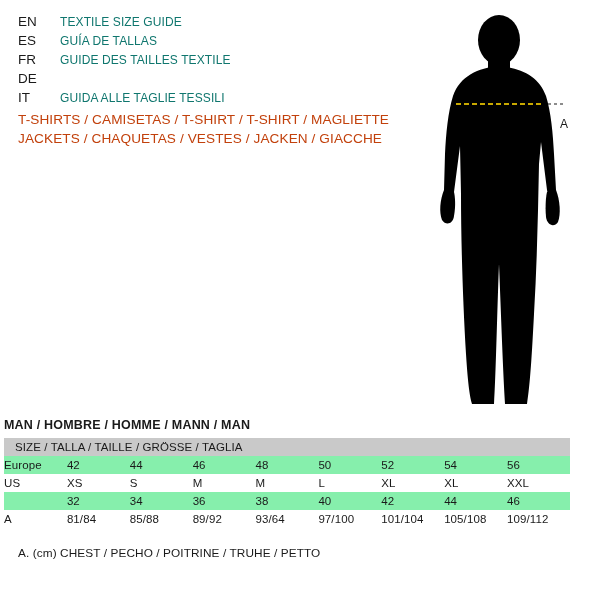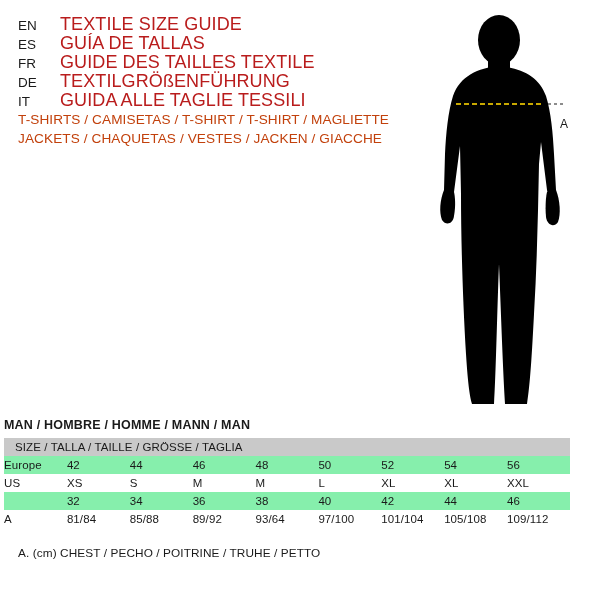--- a/index.html
+++ b/index.html
@@ -36,22 +36,22 @@
     font-size: 13.5px;
     letter-spacing: .1px;
   }
   .lang-code {
     width: 42px;
     flex: 0 0 42px;
     font-size: 13.5px;
     color: #1a1a1a;
   }
   .lang-text {
-    font-size: 18px;
-    color: #b91c1c;
+    font-size: 12px;
+    color: #0f766e;
   }
 
   
   .cat-block {
     position: absolute;
     top: 110px;
     left: 18px;
     width: 400px;
   }
   .cat-line {
@@ -137,21 +137,20 @@
     <div class="lang-row">
       <span class="lang-code">ES</span>
       <span class="lang-text">GUÍA DE TALLAS</span>
     </div>
     <div class="lang-row">
       <span class="lang-code">FR</span>
       <span class="lang-text">GUIDE DES TAILLES TEXTILE</span>
     </div>
     <div class="lang-row">
       <span class="lang-code">DE</span>
-      <span class="lang-text">TEXTILGRÖßENFÜHRUNG</span>
     </div>
     <div class="lang-row">
       <span class="lang-code">IT</span>
       <span class="lang-text">GUIDA ALLE TAGLIE TESSILI</span>
     </div>
   </div>
 
   <div class="cat-block">
     <div class="cat-line">T-SHIRTS / CAMISETAS / T-SHIRT / T-SHIRT / MAGLIETTE</div>
     <div class="cat-line">JACKETS / CHAQUETAS / VESTES / JACKEN / GIACCHE</div>

